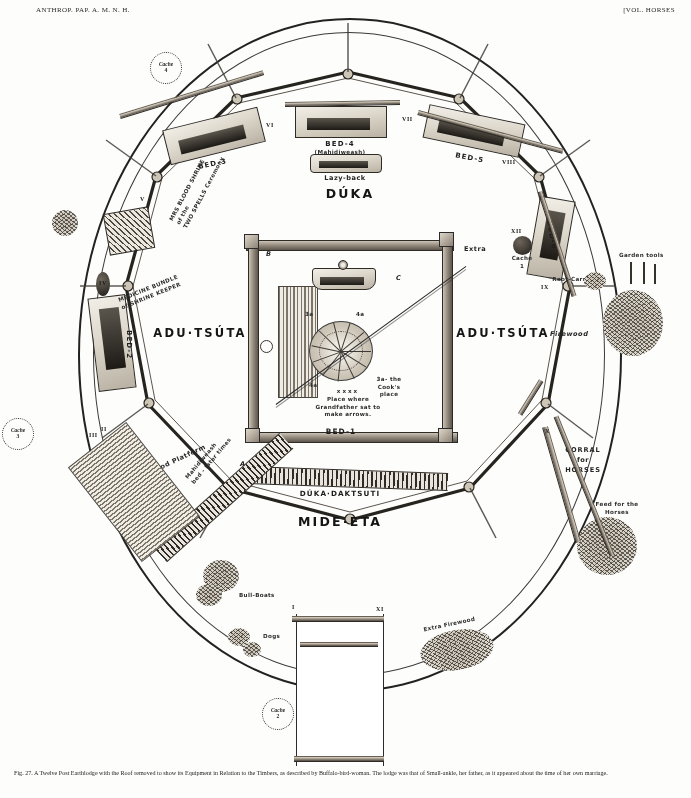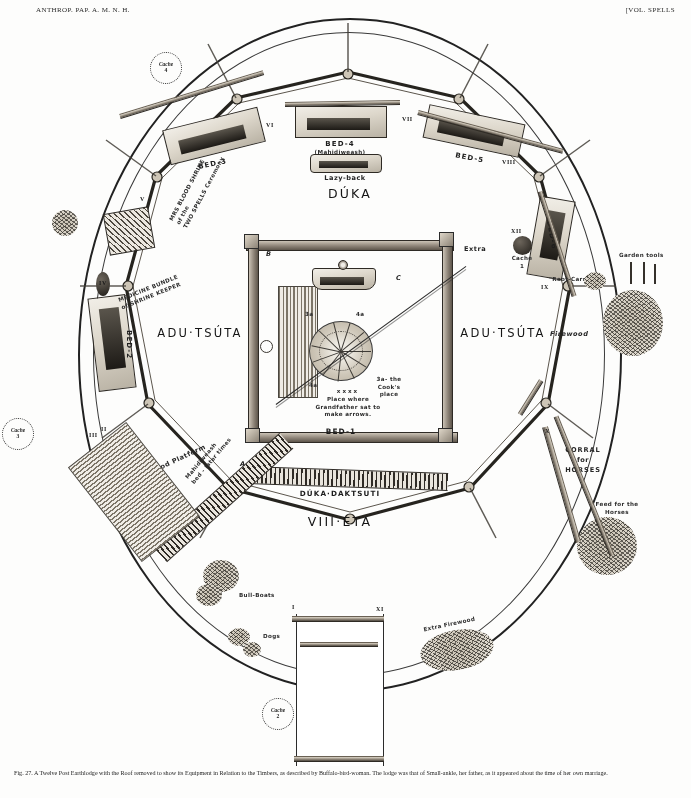--- a/index.html
+++ b/index.html
@@ -24,21 +24,21 @@
   #ring-inner{left:93px;top:18px;width:510px;height:642px;border-width:1px;
               border-color:#3a3a3a;}
 
   
   #dodeca{position:absolute;left:78px;top:4px;width:540px;height:670px;}
   #dodeca svg{display:block;}
 
   
   .lbl{position:absolute;white-space:nowrap;color:#1d1d1d;
        font-family:"Liberation Serif",serif;}
-  .big{font-size:12.5px;letter-spacing:2.2px;font-weight:400;
+  .big{font-size:12.5px;letter-spacing:2.2px;font-weight:700;
        font-family:"DejaVu Sans",sans-serif;color:#151515;}
   .mid{font-size:8px;letter-spacing:1.1px;font-weight:700;
        font-family:"DejaVu Sans",sans-serif;color:#1d1d1d;}
   .sm{font-size:6.6px;letter-spacing:.5px;font-weight:700;
       font-family:"DejaVu Sans",sans-serif;color:#262626;}
   .xs{font-size:5.6px;letter-spacing:.35px;font-weight:700;
       font-family:"DejaVu Sans",sans-serif;color:#2d2d2d;}
   .rn{font-size:6px;letter-spacing:.6px;font-weight:700;
       font-family:"Liberation Serif",serif;color:#1a1a1a;}
   .ctr{text-align:center;transform:translateX(-50%);}
@@ -117,21 +117,21 @@
   #caption{position:absolute;left:14px;right:14px;top:768px;
       font-family:"Liberation Serif",serif;font-size:6.1px;line-height:1.65;
       text-align:justify;color:#1c1c1c;}
 </style>
 </head>
 <body>
 
 <div id="sheet">
 
   <div class="runhead left">ANTHROP. PAP. A. M. N. H.</div>
-  <div class="runhead right">[VOL. SPELLS</div>
+  <div class="runhead right">[VOL. HORSES</div>
 
   <div id="plate">
 
     <div class="ring" id="ring-outer"></div>
     <div class="ring" id="ring-inner"></div>
 
     <div id="dodeca">
       <svg width="540" height="670" viewBox="0 0 540 670">
 
         <polygon points="270,54 382,80 462,158 492,268 470,386 392,470 272,502 150,470 70,386 48,268 78,158 158,80" fill="none" stroke="#26241f" stroke-width="3.2" stroke-linejoin="round"></polygon>
@@ -164,21 +164,21 @@
           <line x1="48" y1="268" x2="2" y2="268"></line>
           <line x1="78" y1="158" x2="28" y2="122"></line>
           <line x1="158" y1="80" x2="130" y2="26"></line>
         </g>
       </svg>
     </div>
 
     <div class="lbl big ctr" style="left:350px;top:172px;">DÚKA</div>
     <div class="lbl big ctr" style="left:200px;top:312px;font-size:11.5px;">ADU·TSÚTA</div>
     <div class="lbl big ctr" style="left:503px;top:312px;font-size:11.5px;">ADU·TSÚTA</div>
-    <div class="lbl big ctr" style="left:340px;top:500px;">VIII·ETA</div>
+    <div class="lbl big ctr" style="left:340px;top:500px;">MIDE·ETA</div>
     <div class="lbl mid ctr" style="left:340px;top:475px;font-size:7.2px;">DÚKA·DAKTSUTI</div>
 
     <div id="atuti">
 
       <div class="beam beam-h beam-sh" style="left:0;top:4px;width:206px;"></div>
       <div class="beam beam-h beam-sh" style="left:4px;top:196px;width:206px;"></div>
       <div class="beam beam-v beam-shv" style="left:2px;top:4px;height:200px;"></div>
       <div class="beam beam-v beam-shv" style="left:196px;top:0;height:200px;"></div>
 
       <div class="postcap" style="left:-2px;top:-2px;"></div>

